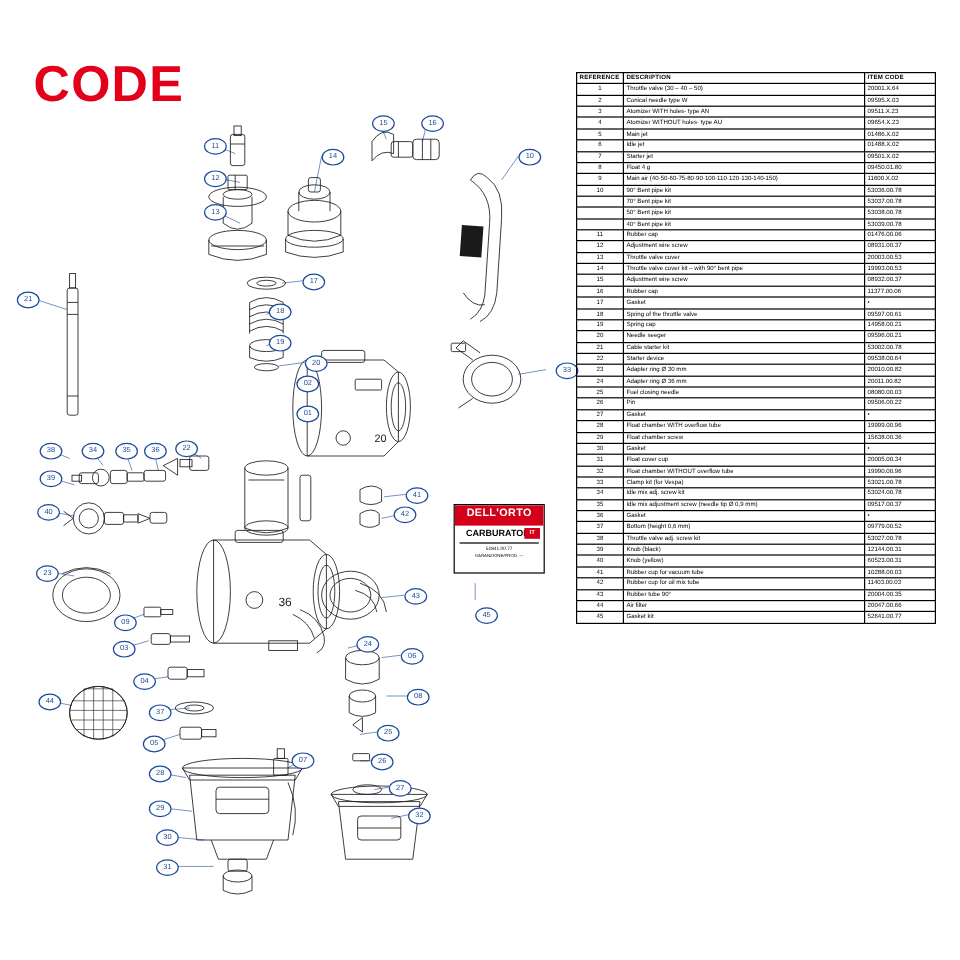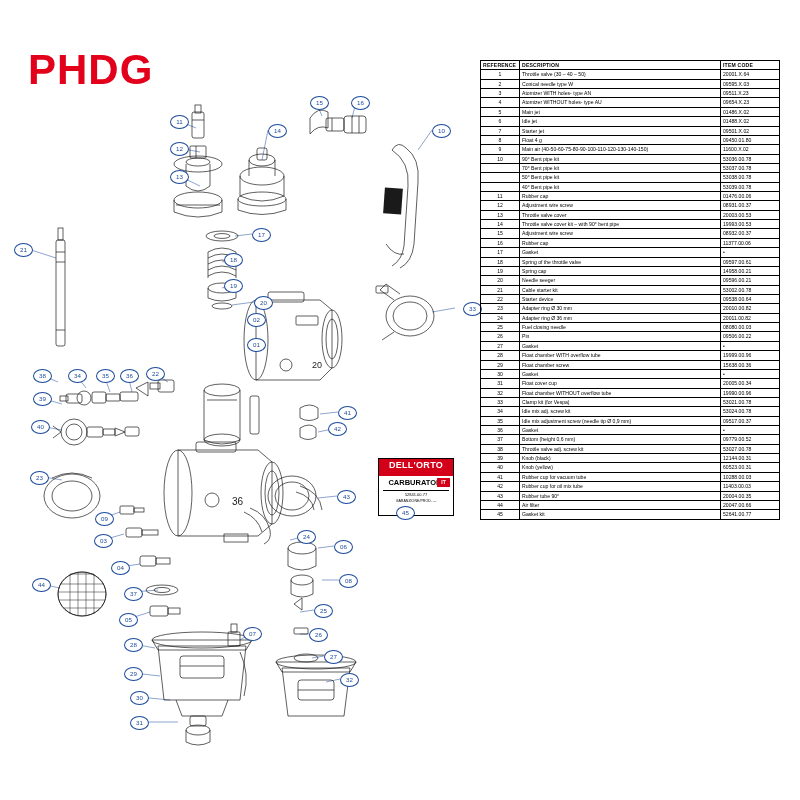--- a/index.html
+++ b/index.html
@@ -58,21 +58,20 @@
     text-align:center;
     font-family:"Liberation Sans", sans-serif;
   }
   
   #dellorto-logo{
     position:absolute;left:378px;top:420px;
     width:74px;height:56px;
     border:1px solid #000;
     background:#ffffff;
     overflow:hidden;
-    margin-top:38px;
   }
   #dellorto-logo .band{
     position:absolute;left:0;top:0;width:100%;height:17px;
     background:#d4001a;
   }
   #dellorto-logo .brand{
     position:absolute;left:0;top:1px;width:100%;
     text-align:center;color:#fff;font-size:9px;font-weight:bold;
     letter-spacing:.3px;
   }
@@ -93,21 +92,21 @@
     position:absolute;left:0;top:40px;width:100%;
     text-align:center;font-size:3.6px;color:#000;
   }
   #dellorto-logo .rule{
     position:absolute;left:4px;top:31px;width:66px;height:0.6px;background:#000;
   }
 </style>
 </head>
 <body>
 
-<div id="title">PHDG</div>
+<div id="title">CODE</div>
 
 <div id="diagram">
 <svg width="470" height="800" viewBox="0 0 470 800" xmlns="http://www.w3.org/2000/svg" stroke="#1a1a1a" fill="none" stroke-width="0.7">
 
   <g stroke="#1a4a9c" stroke-width="0.5">
     <line x1="179" y1="121" x2="196" y2="128"></line>
     <line x1="179" y1="148" x2="200" y2="152"></line>
     <line x1="179" y1="176" x2="200" y2="186"></line>
     <line x1="268" y1="130" x2="262" y2="160"></line>
     <line x1="316" y1="102" x2="322" y2="116"></line>

